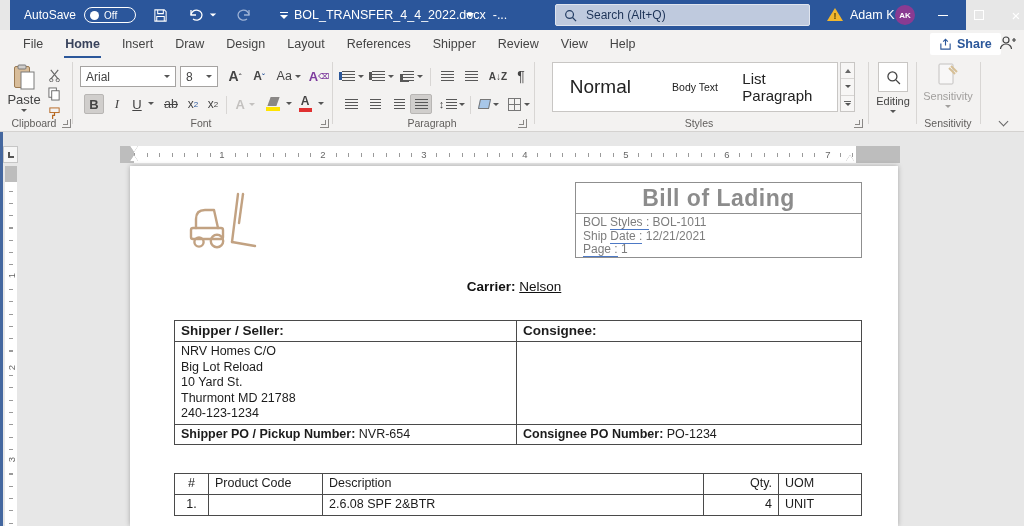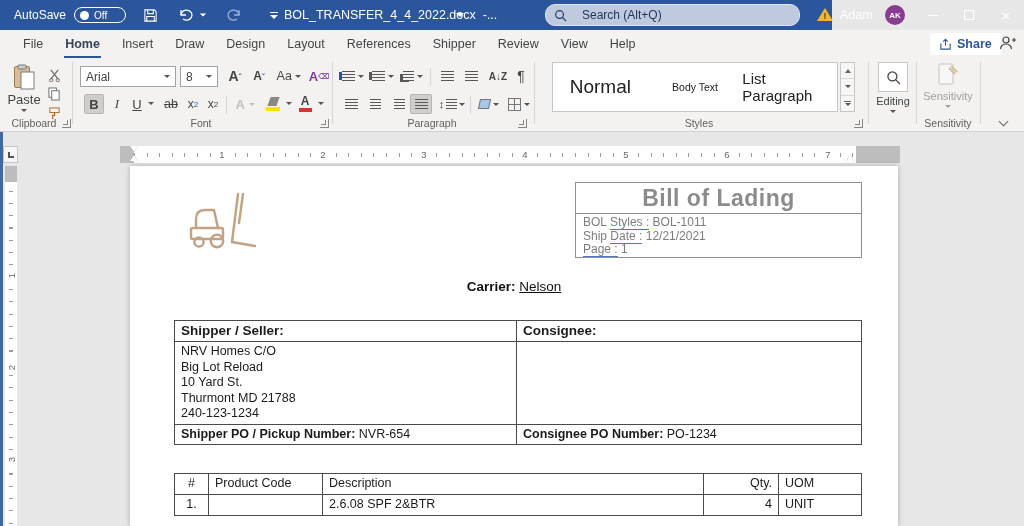--- a/index.html
+++ b/index.html
@@ -1,29 +1,29 @@
 <!DOCTYPE html>
 <html><head>
 <meta charset="utf-8">
 <style>
   * { margin:0; padding:0; box-sizing:border-box; }
   html,body { width:1024px; height:526px; overflow:hidden; }
   body { position:relative; font-family:"Liberation Sans","DejaVu Sans",sans-serif; background:#e7e7e7; }
   .abs { position:absolute; }
 
   
-  .titlebar { position:absolute; left:0; top:0; width:832px; height:30px; background:#2b569b; color:#fff; font-size:12px; }
+  .titlebar { position:absolute; left:10px; top:0; width:956px; height:30px; background:#2b569b; color:#fff; font-size:12px; }
   .autosave-label { position:absolute; left:14px; top:0; line-height:30px; font-size:12px; }
   .pill { position:absolute; left:74px; top:7px; width:52px; height:16px; border:1px solid #fff; border-radius:9px; display:flex; align-items:center; padding:0 5px; gap:5px; cursor:pointer; }
   .pill-dot { width:9px; height:9px; background:#fff; border-radius:50%; }
   .pill-state { font-size:10px; color:#fff; }
   .qat-btn { position:absolute; top:6px; width:20px; height:18px; display:flex; align-items:center; justify-content:center; }
   .doc-title { position:absolute; left:284px; top:0; line-height:30px; font-size:12.5px; white-space:pre; }
   .w-caret { width:0; height:0; border-left:4px solid transparent; border-right:4px solid transparent; border-top:4px solid #fff; }
-  .searchbox { position:absolute; left:545px; top:4px; width:255px; height:22px; background:#bfcade; border:1px solid #dfe4ee; border-radius:10px; display:flex; align-items:center; padding:0 8px; gap:15px; }
+  .searchbox { position:absolute; left:545px; top:4px; width:255px; height:22px; background:#bfcade; border:1px solid #dfe4ee; border-radius:2px; display:flex; align-items:center; padding:0 8px; gap:9px; }
   .searchbox input { border:none; outline:none; background:transparent; font-size:12px; color:#1d3357; width:200px; font-family:inherit; }
   .searchbox input::placeholder { color:#1d3357; opacity:1; }
   .warn-tri { position:absolute; left:817px; top:8px; width:16px; height:13px; }
   .warn-tri .tri { width:0; height:0; border-left:8px solid transparent; border-right:8px solid transparent; border-bottom:13px solid #f2b72e; }
   .warn-tri .bang { position:absolute; left:0; top:3px; width:16px; text-align:center; font-size:9px; font-weight:bold; color:#5a4300; }
   .user-name { position:absolute; left:840px; top:0; line-height:30px; font-size:12.5px; }
   .avatar { position:absolute; left:885px; top:5px; width:20px; height:20px; border-radius:50%; background:#8a3b92; color:#fff; font-size:8px; font-weight:bold; display:flex; align-items:center; justify-content:center; }
   .winbtn { position:absolute; top:0; width:34px; height:30px; display:flex; align-items:center; justify-content:center; color:#fff; }
   .min-glyph { width:10px; height:1px; background:#fff; }
   .max-glyph { width:10px; height:10px; border:1px solid #fff; }

